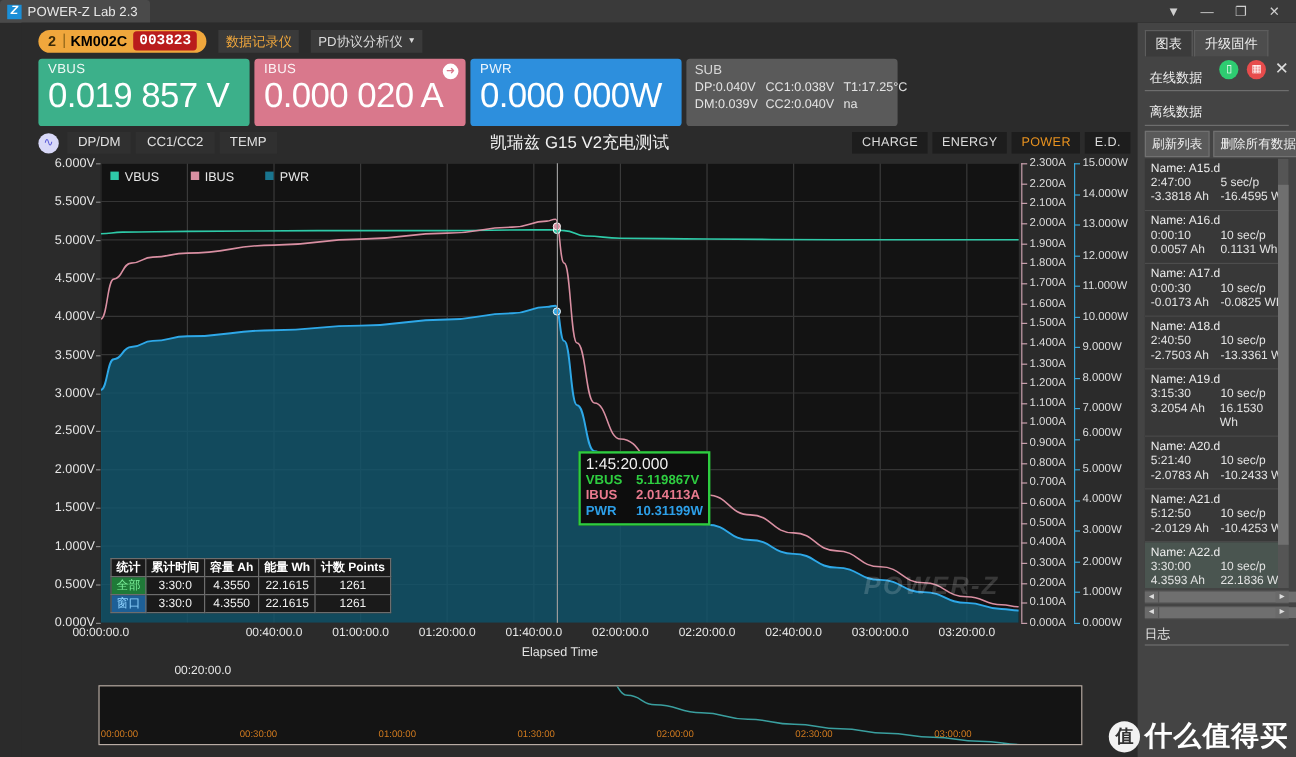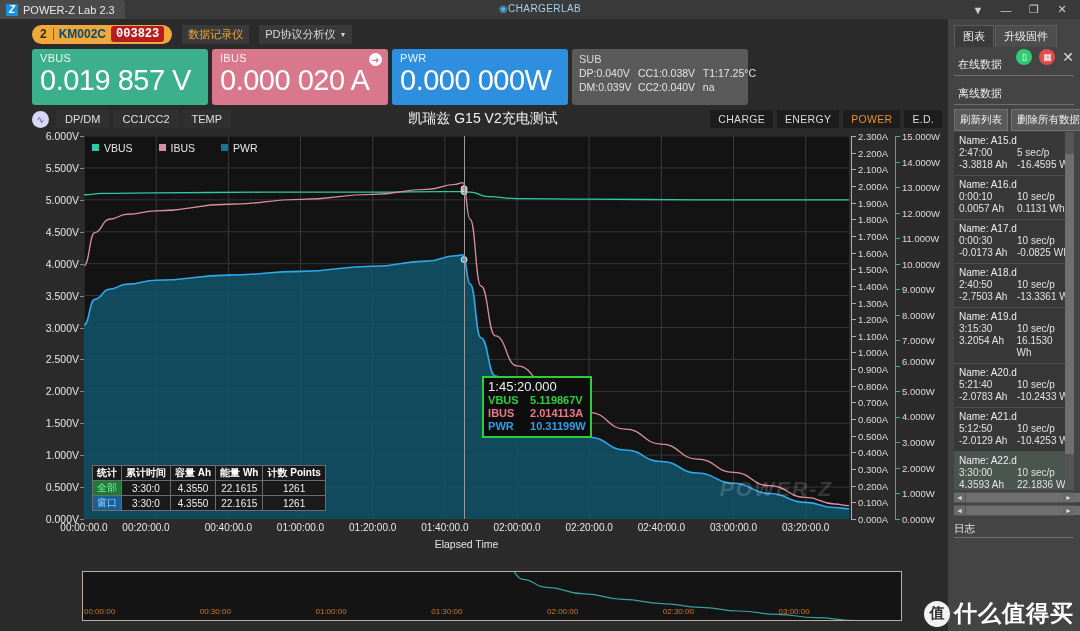--- a/index.html
+++ b/index.html
@@ -32,21 +32,21 @@
   .right { width:132px; background:#444444; position:relative; }
 
   
   .devrow { height:26px; display:flex; align-items:center; gap:10px;
     padding:4px 0 0 14px; }
   .devpill { display:flex; align-items:center; height:19px; background:#f0a73c;
     border-radius:10px; padding:0 8px 0 0; font-size:12px; font-weight:bold;
     color:#2a2a2a; }
   .devpill .num { padding:0 6px 0 8px; color:#3a2a08; }
   .devpill .bar { width:1px; height:12px; background:#8a6318; }
-  .devpill .mdl { padding:0 5px; color:#0c4a6e;text-align:right; }
+  .devpill .mdl { padding:0 5px; color:#000000;text-align:right; }
   .devpill .sn { background:#b91c1c; color:#fff; padding:1px 5px; border-radius:3px;
     font-family:"Liberation Mono","DejaVu Sans Mono",monospace; }
   .btn-rec { background:#3a3a3a; color:#f0a73c; font-size:11px; padding:2px 6px; }
   .btn-pd { background:#3a3a3a; color:#dadada; font-size:11px; padding:2px 6px;
     display:flex; align-items:center; gap:4px; }
   .caret { font-size:7px; }
 
   
   .cards { display:flex; gap:4px; padding:4px 0 0 14px; align-items:flex-start; }
   .card { height:56px; border-radius:3px; position:relative; padding:3px 6px 0 8px; }
@@ -191,23 +191,20 @@
     justify-content:center; font-weight:bold; }
   .brand .txt { font-size:23px; color:#fff; font-weight:bold; letter-spacing:1px; }
 </style>
 </head>
 <body>
 
 <div class="titlebar">
   <div class="tab-app">
     <span class="logo-z">Z</span>
     <span>POWER-Z Lab 2.3</span>
-  </div>
-  <div class="tb-center">
-    <span class="cl">◉</span><span>CHARGERLAB</span>
   </div>
   <div class="wctrls">
     <div>▼</div>
     <div>—</div>
     <div>❐</div>
     <div>✕</div>
   </div>
 </div>
 
 <div class="win">
@@ -469,21 +466,21 @@
             <td>4.3550</td>
             <td>22.1615</td>
             <td>1261</td>
           </tr>
         </tbody>
             </table>
       </div>
 
       <div class="xaxis">
             <div style="left: 66px;">00:00:00.0</div>
-            <div style="left: 128px;">00:20:00.0</div>
+            <div style="left: 151px; margin-top: 32px;">00:20:00.0</div>
             <div style="left: 210.34px;">00:40:00.0</div>
             <div style="left: 282.509px;">01:00:00.0</div>
             <div style="left: 354.679px;">01:20:00.0</div>
             <div style="left: 426.849px;">01:40:00.0</div>
             <div style="left: 499.019px;">02:00:00.0</div>
             <div style="left: 571.189px;">02:20:00.0</div>
             <div style="left: 643.358px;">02:40:00.0</div>
             <div style="left: 715.528px;">03:00:00.0</div>
             <div style="left: 787.698px;">03:20:00.0</div>
           </div>

